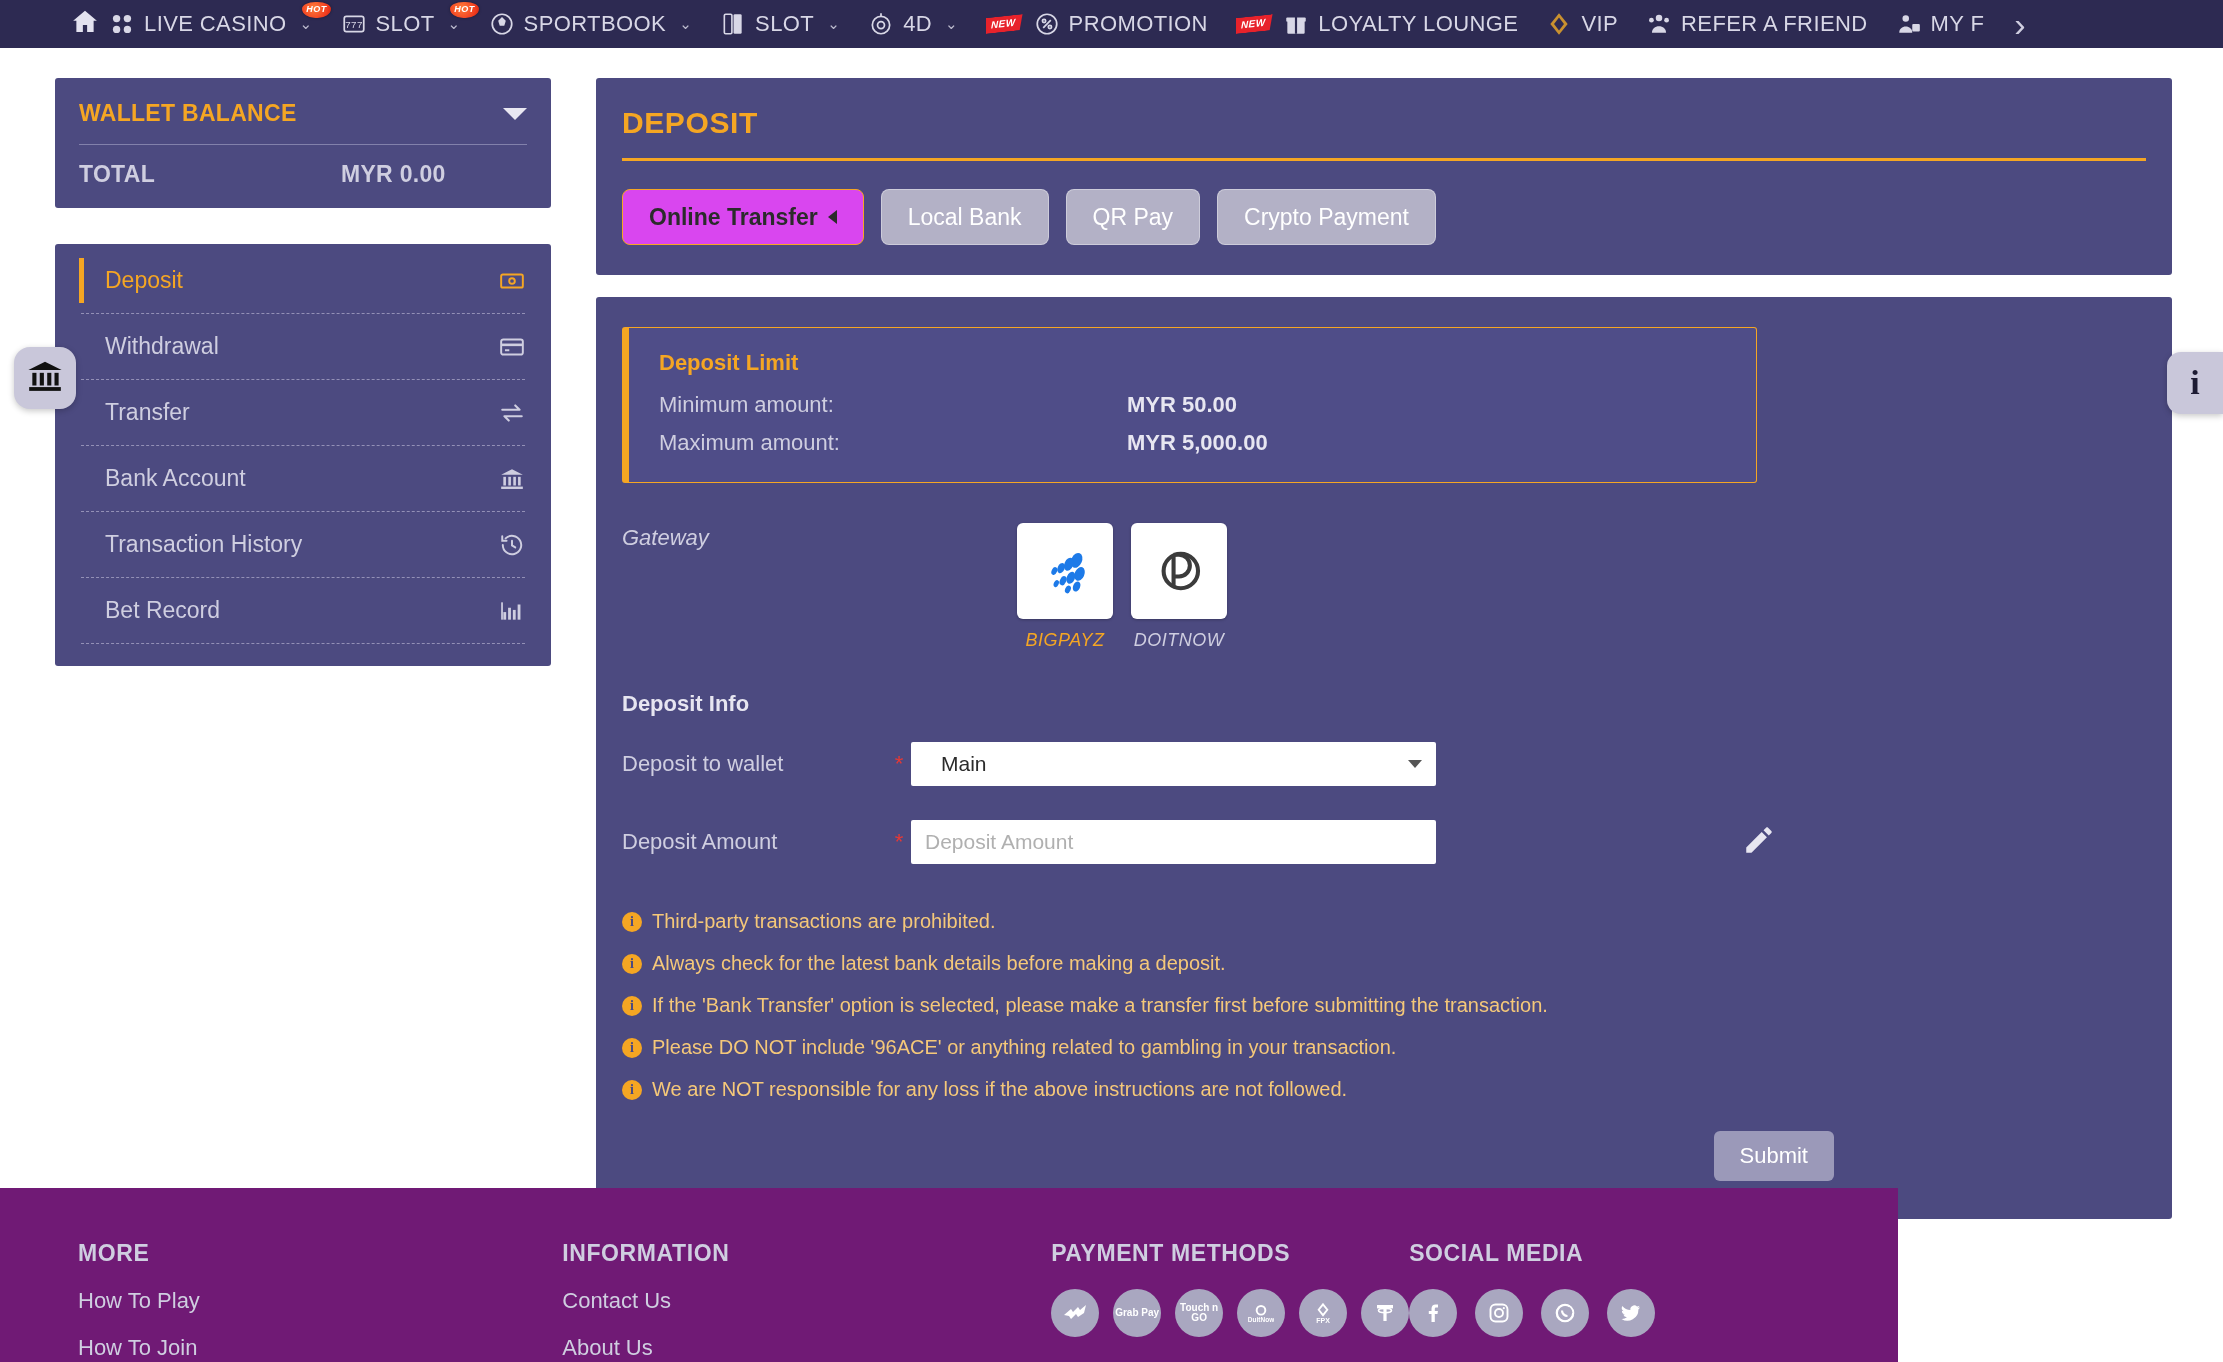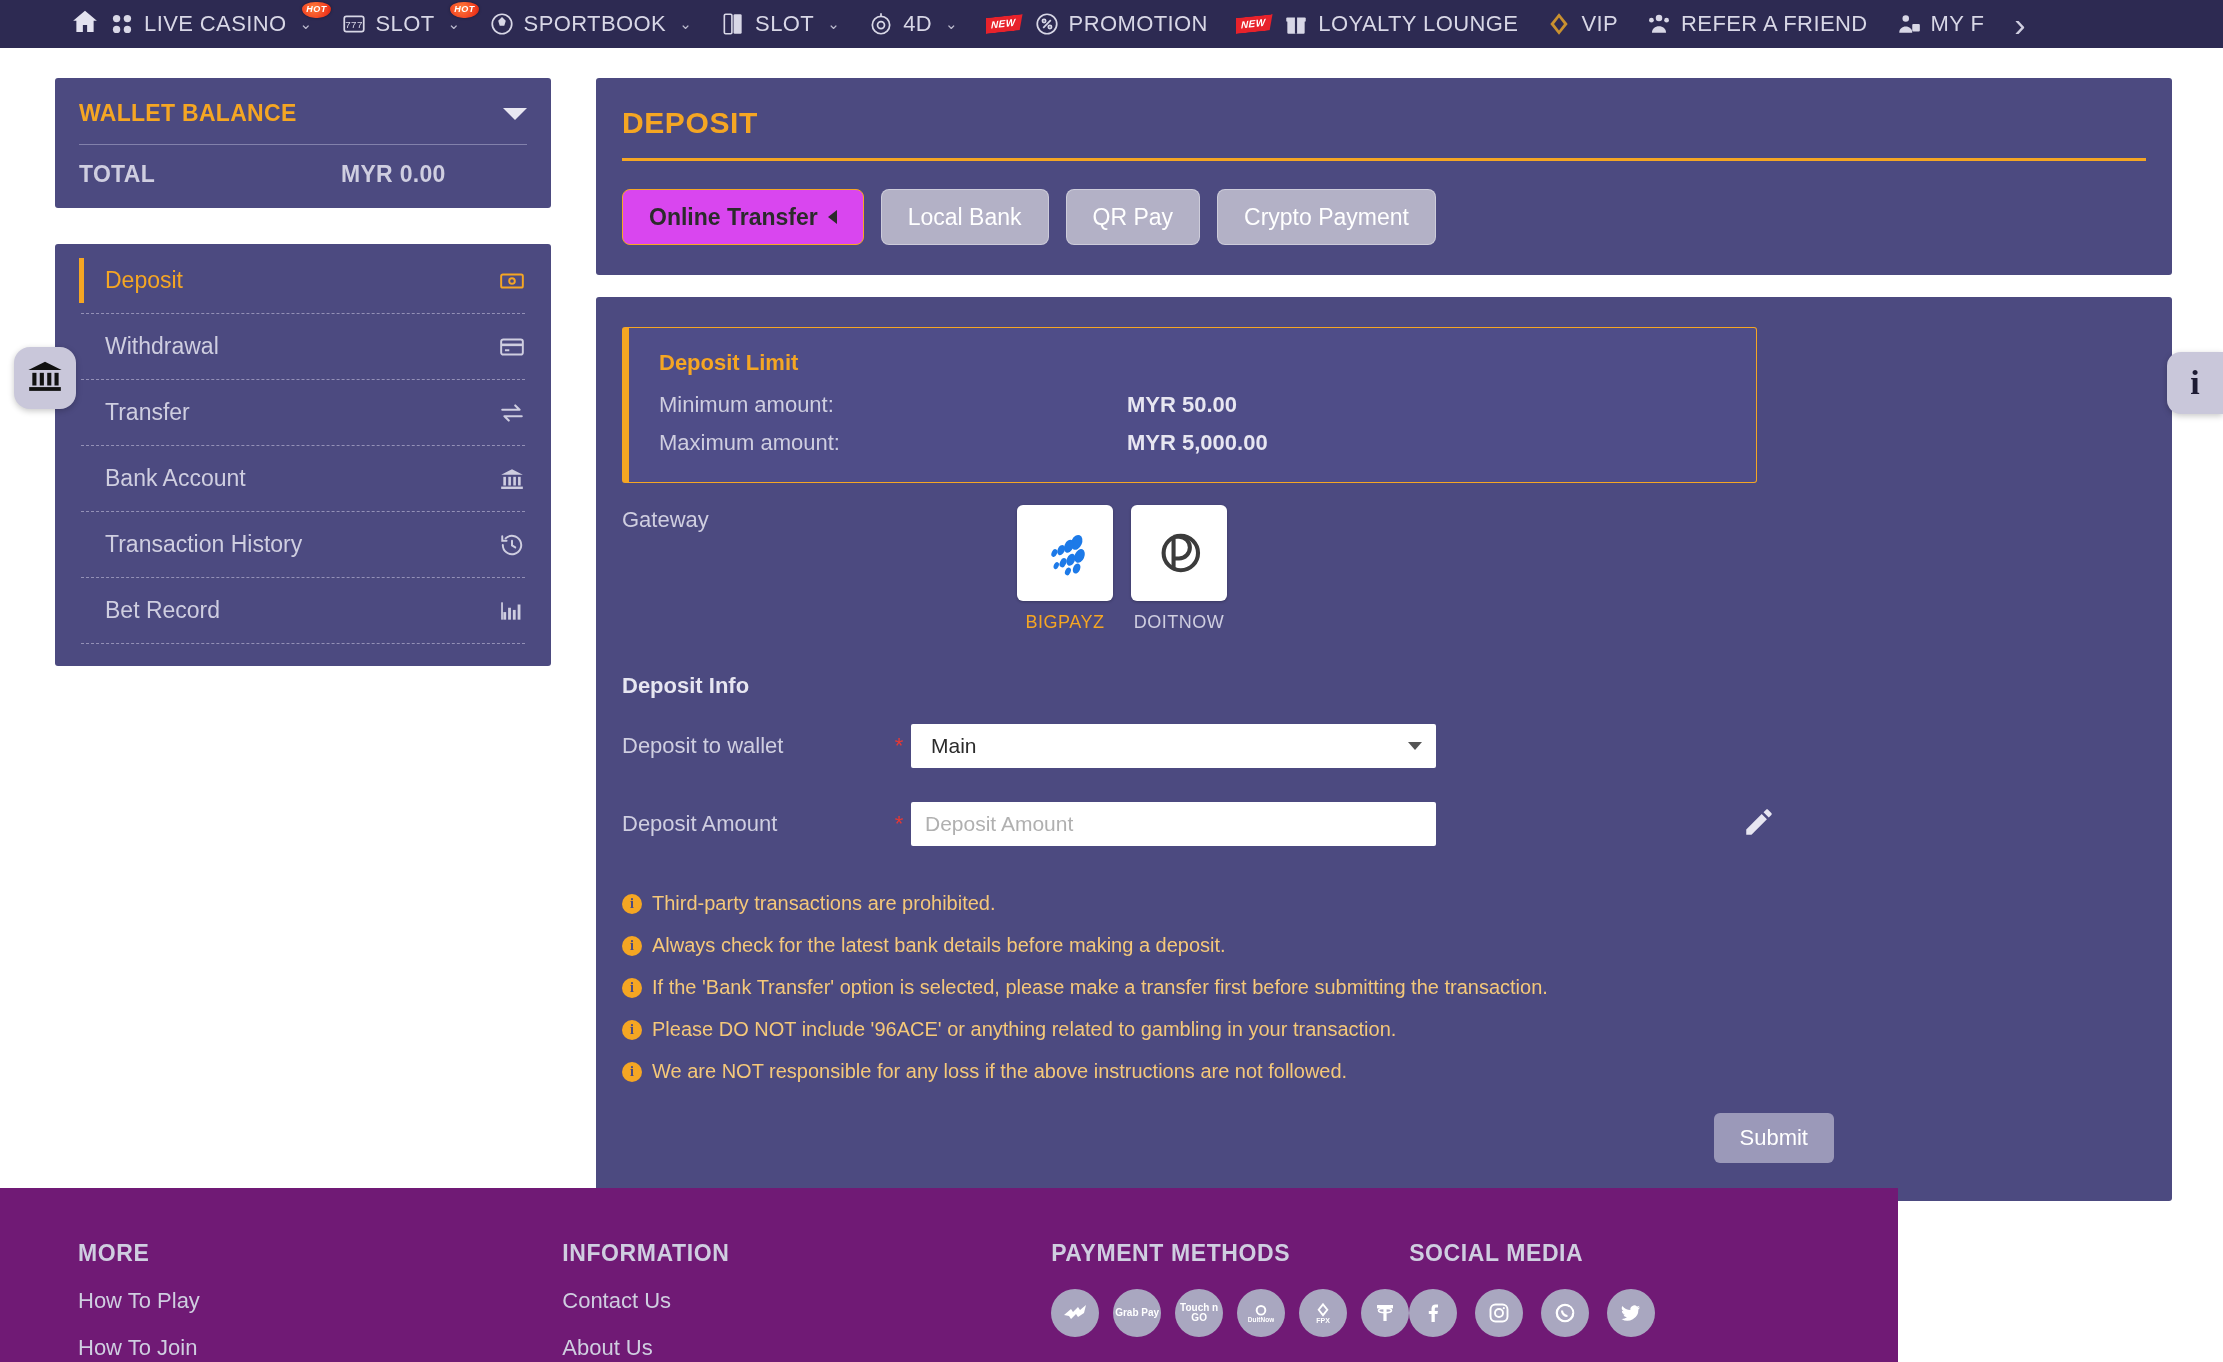--- a/index.html
+++ b/index.html
@@ -99,40 +99,40 @@
 
   .limit-box {
     background:#4f4d88; border:1px solid #f5a623; border-left:7px solid #f5a623;
     border-radius:3px; padding:22px 30px 26px 30px; width:1135px;
   }
   .limit-title { color:#f5a623; font-size:22px; font-weight:bold; margin-bottom:16px; }
   .limit-row { display:flex; align-items:center; margin-top:12px; }
   .limit-key { color:#cfcee0; font-size:22px; width:468px; }
   .limit-val { color:#e7e6f1; font-size:22px; font-weight:bold; }
 
-  .gateway-wrap { margin-top:22px; position:relative; }
+  .gateway-wrap { margin-top:40px; position:relative;font-style:italic; }
   .gateway-label { color:#cfcee0; font-size:22px; position:absolute; left:0; top:2px; }
   .gw-list { display:flex; gap:18px; margin-left:395px; }
   .gw { width:96px; }
   .gw-tile {
     width:96px; height:96px; background:#fff; border-radius:6px;
     display:flex; align-items:center; justify-content:center;
     box-shadow:0 1px 3px rgba(0,0,0,.25);
   }
   .gw-name { text-align:center; margin-top:11px; font-size:18px; color:#cfcee0; letter-spacing:.5px; }
   .gw.selected .gw-name { color:#f5a623; }
 
   .deposit-info-title { color:#e7e6f1; font-size:22px; font-weight:bold; margin-top:40px; }
   .form-row { display:flex; align-items:center; margin-top:16px; position:relative; height:62px; }
   .form-label { color:#cfcee0; font-size:22px; width:265px; }
   .req-star { color:#e53935; font-size:22px; width:24px; text-align:center; margin-left:0px; }
   .field-wrap { position:relative; width:525px; }
   .select-box {
     width:525px; height:44px; background:#fff; border:none; border-radius:2px;
-    display:flex; align-items:center; padding:0 20px;
+    display:flex; align-items:center; padding:0 30px;
     color:#2b2b2b; font-size:21px; position:relative;
   }
   .select-caret { position:absolute; right:14px; width:0;height:0;
     border-left:7px solid transparent;border-right:7px solid transparent;border-top:8px solid #555; }
   .text-input {
     width:525px; height:44px; background:#fff; border:none; border-radius:2px;
     padding:0 14px; color:#2b2b2b; font-size:21px;
     font-family:"Liberation Sans", sans-serif;
   }
   .text-input::placeholder { color:#b0b0b0; }

